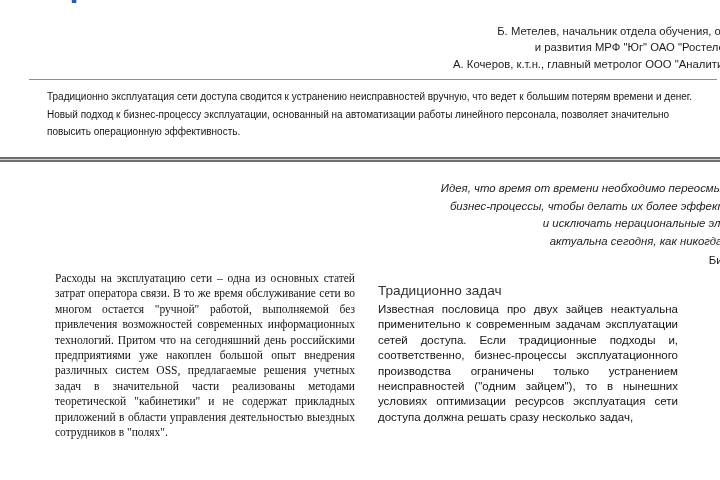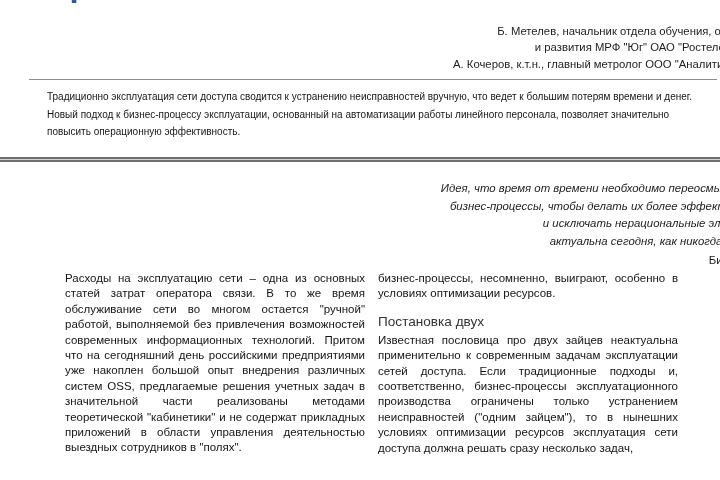--- a/index.html
+++ b/index.html
@@ -119,21 +119,21 @@
   }
   .col {
     position: absolute;
     top: 0;
     width: 300px;
     font-size: 11.5px;
     line-height: 15.4px;
     text-align: justify;
     color: #141414;
   }
-  .col-left  { left: 18px; }
+  .col-left  { left: 8px; font-family: Liberation Serif, serif; }
   .col-right { left: 331px; }
 
   .col p { margin: 0; }
 
   .section-head {
     font-size: 13.6px;
     line-height: 20px;
     color: #333333;
     margin: 10px 0 1px 0;
     text-align: left;
@@ -169,20 +169,19 @@
     <span class="attrib">Билл Гейтс</span>
   </div>
 
   <div class="columns">
 
     <div class="col col-left">
       <p class="nowrap-justify">Расходы на эксплуатацию сети – одна из основных статей затрат оператора связи. В то же время обслуживание сети во многом остается "ручной" работой, выполняемой без привлечения возможностей современных информационных технологий. Притом что на сегодняшний день российскими предприятиями уже накоплен большой опыт внедрения различных систем OSS, предлагаемые решения учетных задач в значительной части реализованы методами теоретической "кабинетики" и не содержат прикладных приложений в области управления деятельностью выездных сотрудников в "полях".</p>
     </div>
 
     <div class="col col-right">
-      <p class="nowrap-justify">бизнес-процессы, несомненно, выиграют, особенно в условиях оптимизации ресурсов.</p>
-      <h2 class="section-head">Постановка двух</h2>
+      <h2 class="section-head">Традиционно задач</h2>
       <p class="nowrap-justify">Известная пословица про двух зайцев неактуальна применительно к современным задачам эксплуатации сетей доступа. Если традиционные подходы и, соответственно, бизнес-процессы эксплуатационного производства ограничены только устранением неисправностей ("одним зайцем"), то в нынешних условиях оптимизации ресурсов эксплуатация сети доступа должна решать сразу несколько задач,</p>
     </div>
 
   </div>
 
 </div>
 
 </body></html>

